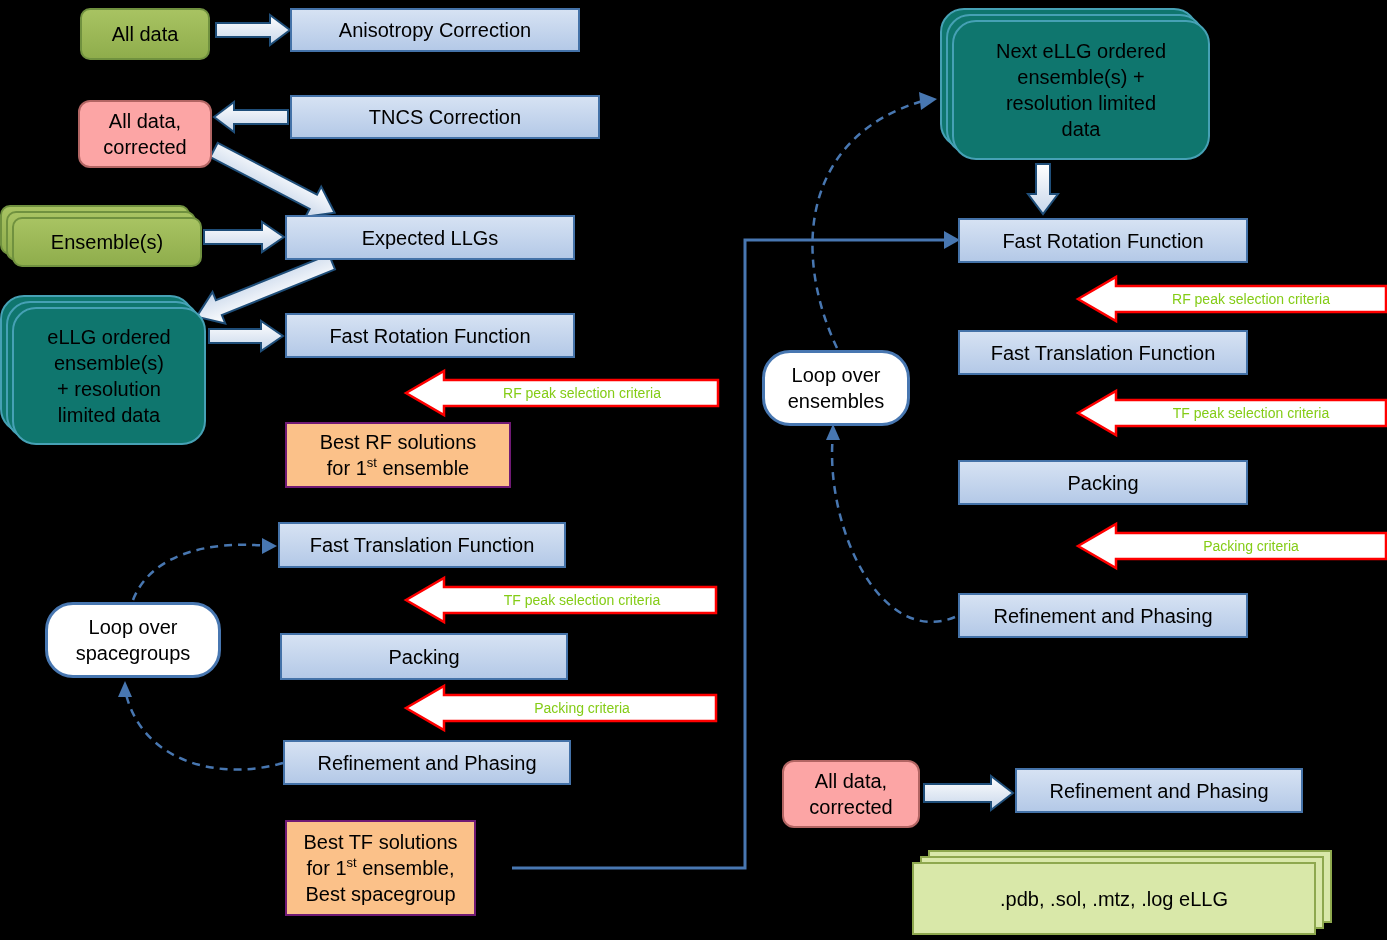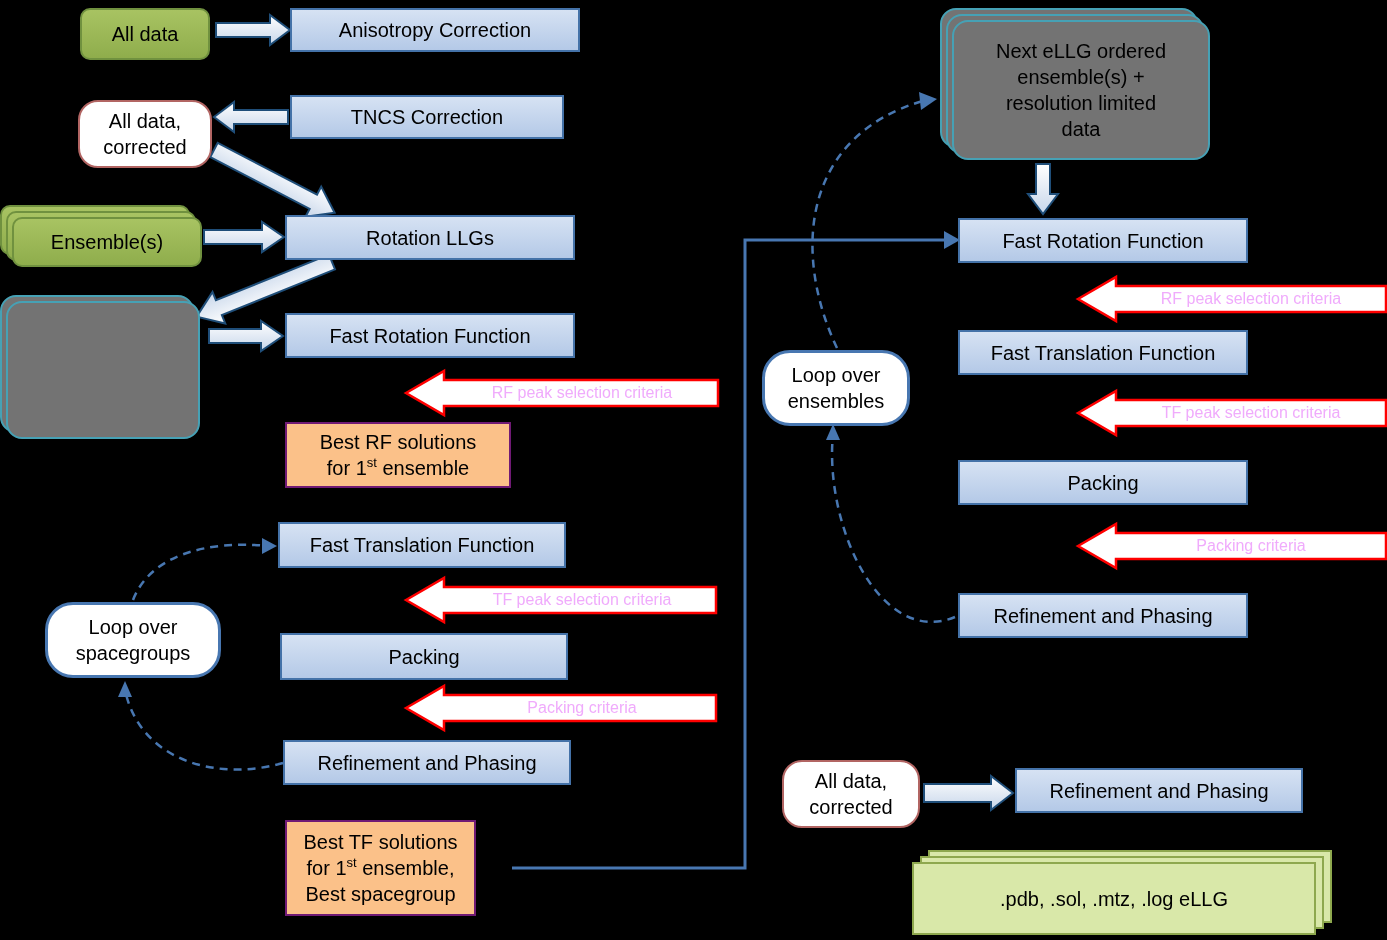--- a/index.html
+++ b/index.html
@@ -10,30 +10,30 @@
     font-family: "Liberation Sans", sans-serif; color: #000;
   }
   #connectors { position: absolute; left: 0; top: 0; z-index: 1; }
   .box {
     position: absolute; z-index: 2;
     display: flex; align-items: center; justify-content: center;
     text-align: center; font-size: 20px; line-height: 1.3; color: #000;
   }
   .process { background: linear-gradient(180deg, #d6e2f3 0%, #b4c9e7 100%); border: 2px solid #4472a8; }
   .green   { background: linear-gradient(180deg, #a8c362 0%, #8fad4c 100%); border: 2px solid #70913f; border-radius: 10px; }
-  .pink    { background: #ffffff; border: 2px solid #b26563; border-radius: 20px; }
-  .teal    { background: #737373; border: 2px solid #46a1b5; border-radius: 16px; }
+  .pink    { background: #fca5a5; border: 2px solid #b26563; border-radius: 12px; }
+  .teal    { background: #0f766e; border: 2px solid #46a1b5; border-radius: 24px; }
   .orange  { background: #fbc189; border: 2px solid #701a75; }
   .loop    { background: #ffffff; border: 3px solid #4877b1; border-radius: 28px; }
   .lightgreen { background: #d9e8a9; border: 2px solid #8ea84e; }
   .multiline { white-space: pre-line; }
   .arrow-label {
     position: absolute; z-index: 3;
     display: flex; align-items: center; justify-content: center;
-    font-size: 16px; color: #f0abfc; text-align: center;
+    font-size: 14px; color: #84cc16; text-align: center;
   }
   sup { font-size: 13px; line-height: 0; }
 </style>
 </head>
 <body>
 
 <div id="canvas">
 
   <svg id="connectors" width="1387" height="940">
     <defs>
@@ -78,41 +78,47 @@
   </svg>
 
   <div class="box green" style="left:80px;top:8px;width:130px;height:52px">
     <span>All data</span>
   </div>
 
   <div class="box process" style="left:290px;top:8px;width:290px;height:44px">
     <span>Anisotropy Correction</span>
   </div>
 
-  <div class="box process" style="left:290px;top:95px;width:274px;height:44px">
+  <div class="box process" style="left:290px;top:95px;width:310px;height:44px">
     <span>TNCS Correction</span>
   </div>
 
   <div class="box pink" style="left:78px;top:100px;width:134px;height:68px">
     <span class="multiline">All data,
 corrected</span>
   </div>
 
   <div class="box green" style="left:0;top:205px;width:190px;height:50px"></div>
   <div class="box green" style="left:6px;top:211px;width:190px;height:50px"></div>
   <div class="box green" style="left:12px;top:217px;width:190px;height:50px">
     <span>Ensemble(s)</span>
   </div>
 
   <div class="box process" style="left:285px;top:215px;width:290px;height:45px">
-    <span>Rotation LLGs</span>
+    <span>Expected LLGs</span>
   </div>
 
   <div class="box teal" style="left:0;top:295px;width:194px;height:138px"></div>
   <div class="box teal" style="left:6px;top:301px;width:194px;height:138px"></div>
+  <div class="box teal" style="left:12px;top:307px;width:194px;height:138px">
+    <span class="multiline">eLLG ordered
+ensemble(s)
++ resolution
+limited data</span>
+  </div>
 
   <div class="box process" style="left:285px;top:313px;width:290px;height:45px">
     <span>Fast Rotation Function</span>
   </div>
 
   <div class="box orange" style="left:285px;top:422px;width:226px;height:66px">
     <div>
       <div><span>Best RF solutions</span></div>
       <div><span>for 1</span><sup>st</sup><span> ensemble</span></div>
     </div>

